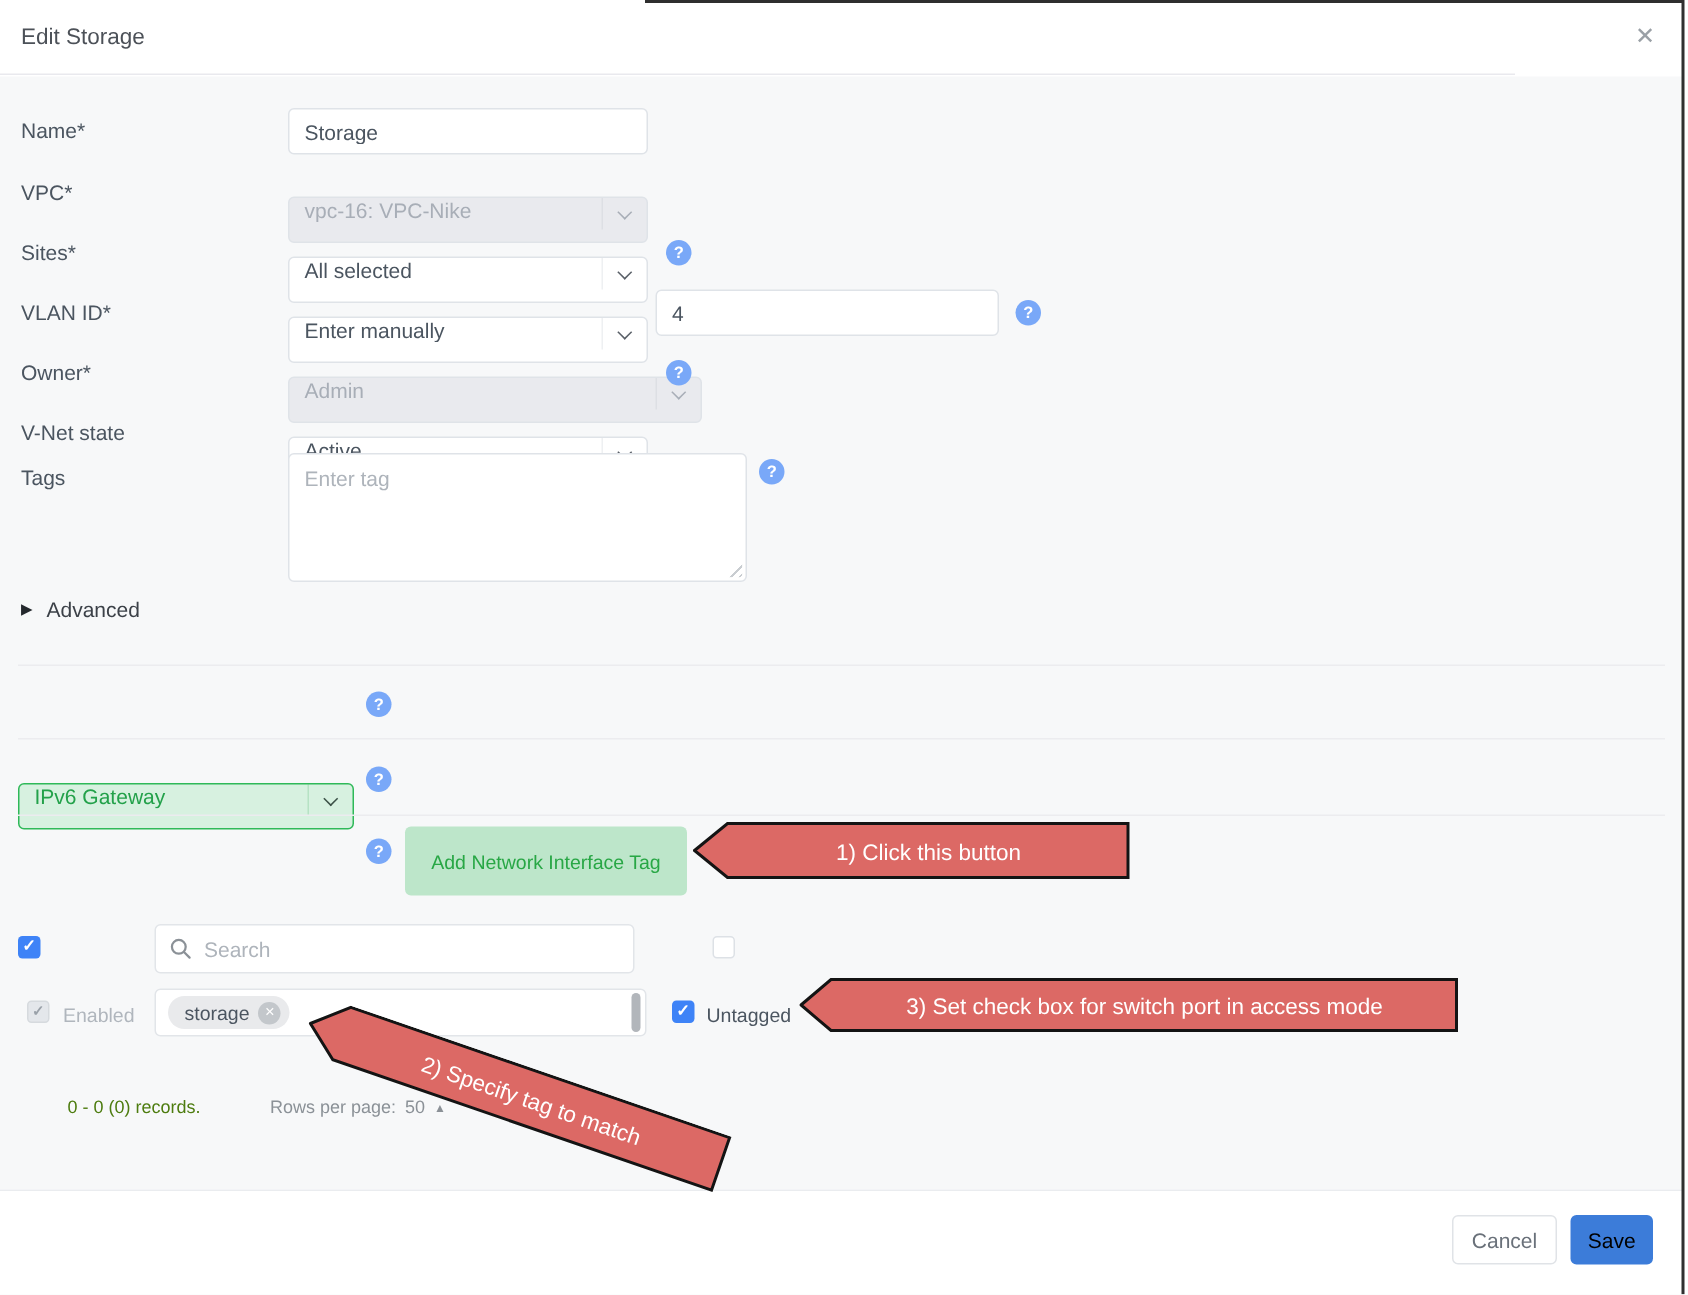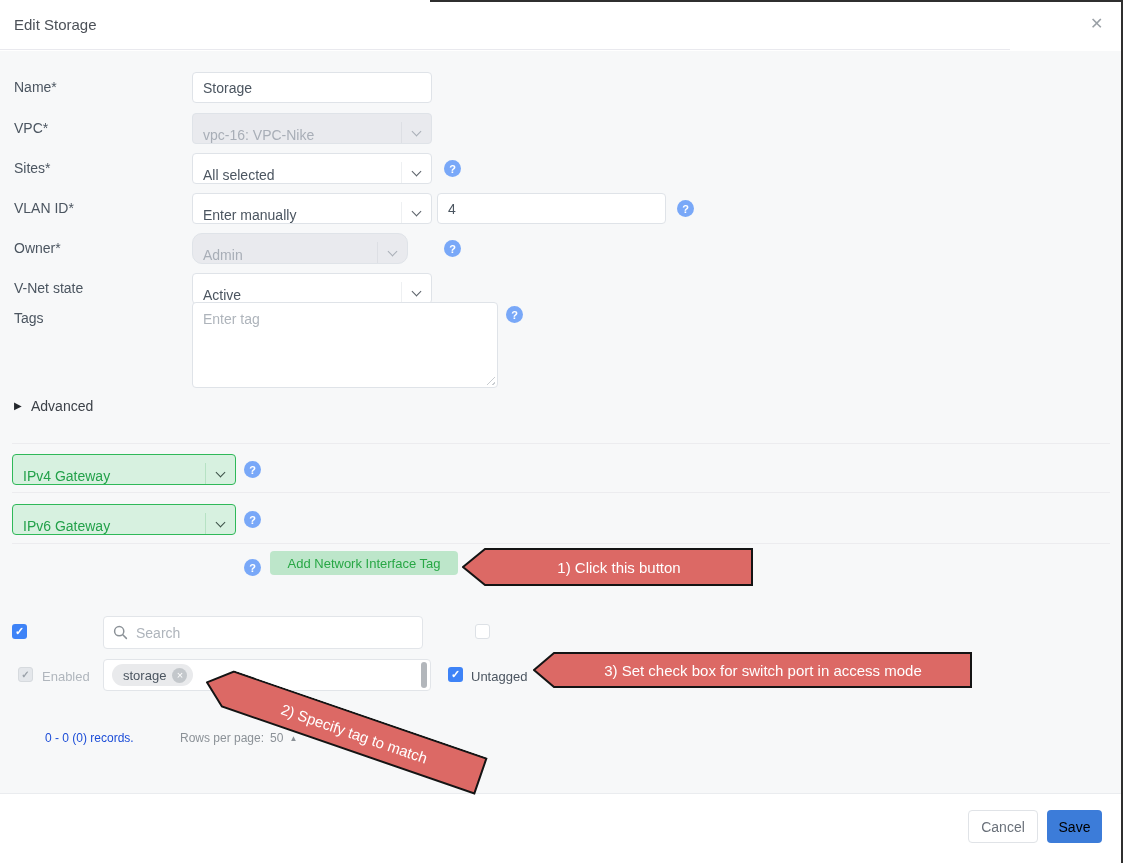--- a/index.html
+++ b/index.html
@@ -18,21 +18,21 @@
   .modal-body { position:absolute; left:0; top:51px; width:1122px; height:742px; background:#f7f8f9; }
   .modal-footer { position:absolute; left:0; top:793px; width:1122px; height:70px; background:#ffffff; border-top:1px solid #eaecef; }
 
   .flabel { position:absolute; font-size:14px; color:#4b5560; white-space:nowrap; }
 
   .tinput { position:absolute; height:31px; background:#fff; border:1px solid #dfe3e8; border-radius:4px;
             font-family:"Liberation Sans",sans-serif; font-size:14px; color:#4b5560; padding:0 10px; outline:none; }
   .tinput::placeholder { color:#aeb4bb; }
 
   .sel { position:absolute; height:31px; background:#fff; border:1px solid #dfe3e8; border-radius:4px;
-         display:flex; align-items:flex-end; cursor:pointer; }
+         display:flex; align-items:flex-start; cursor:pointer;margin-top:18px; }
   .sel-text { flex:1; font-size:14px; color:#4b5560; padding:0 10px; white-space:nowrap; overflow:hidden; }
   .sel-caret { width:30px; height:21px; border-left:1px solid #eef0f2; display:flex; align-items:center; justify-content:center; }
   .chev { width:7px; height:7px; border-right:1.6px solid #5a6068; border-bottom:1.6px solid #5a6068; transform:rotate(45deg); margin-top:-3px; }
   .sel.disabled { background:#e9eaee; }
   .sel.disabled .sel-text { color:#a8aeb7; }
   .sel.disabled .sel-caret { border-left-color:#dddfe4; }
   .sel.disabled .chev { border-color:#a8aeb7; }
 
   .sel.green { background:#d7f1e0; border:1px solid #2fb959; }
   .sel.green .sel-text { color:#23a14a; }
@@ -46,21 +46,21 @@
            font-family:"Liberation Sans",sans-serif; font-size:14px; color:#b91c1c; padding:8px 10px; outline:none; }
   .tarea::placeholder { color:#aeb4bb; }
   .grip { position:absolute; width:10px; height:10px; clip-path:polygon(100% 0,100% 100%,0 100%);
           background:repeating-linear-gradient(135deg,#c9cdd1 0 1px,transparent 1px 4px); }
 
   .adv-arrow { position:absolute; font-size:10px; color:#24282d; }
   .adv-label { position:absolute; font-size:14px; color:#3c4148; }
 
   .hr { position:absolute; left:12px; width:1098px; height:1px; background:#ececef; }
 
-  .btn-green { position:absolute; height:24px; background:#bde6ca; color:#28a745; border:none; border-radius:4px;
+  .btn-green { position:absolute; height:46px; background:#bde6ca; color:#28a745; border:none; border-radius:4px;
                font-family:"Liberation Sans",sans-serif; font-size:13px; cursor:pointer; padding:0 8px; }
 
   .cb { position:absolute; width:15px; height:15px; border-radius:3px; display:flex; align-items:center; justify-content:center; cursor:pointer; }
   .cb.checked { background:#3e83f7; }
   .cb.checked .tick { color:#fff; font-size:11px; font-weight:bold; line-height:1; }
   .cb.unchecked { background:#fff; border:1px solid #dde1e6; }
   .cb.disabled-checked { background:#e4e7eb; border:1px solid #d6dade; cursor:default; }
   .cb.disabled-checked .tick { color:#9aa1a9; font-size:10px; font-weight:bold; line-height:1; }
 
   .muted-label { position:absolute; font-size:13px; color:#b0b6bd; }
@@ -72,21 +72,21 @@
   .search-input::placeholder { color:#aeb4bb; }
   .search-ico { position:absolute; left:10px; top:9px; }
 
   .tagbox { position:absolute; background:#fff; border:1px solid #e2e5e9; border-radius:4px; display:flex; align-items:center; padding:0 8px; }
   .pill { background:#e9eaec; border-radius:13px; height:22px; display:flex; align-items:center; padding:0 6px 0 11px; }
   .pill-text { font-size:13px; color:#4b5560; margin-right:6px; }
   .pill-x { width:15px; height:15px; border-radius:50%; background:#c3c7cb; color:#fff; font-size:11px;
             display:flex; align-items:center; justify-content:center; cursor:pointer; line-height:1; }
   .scroll-thumb { position:absolute; width:6px; height:26px; background:#b2b6bb; border-radius:3px; cursor:pointer; }
 
-  .records { position:absolute; font-size:12px; color:#1d4ed8; }
+  .records { position:absolute; font-size:12px; color:#4d7c0f; }
   .rpp { position:absolute; font-size:12px; color:#8b9197; display:flex; align-items:center; gap:6px; }
   .sort-tri { font-size:8px; color:#8b9197; }
 
   .annot { position:absolute; z-index:6; }
   .annot text { font-family:"Liberation Sans",sans-serif; font-size:15px; fill:#ffffff; }
 
   .btn-cancel { position:absolute; left:968px; top:810px; width:70px; height:33px; background:#fff; border:1px solid #e0e3e7;
                 border-radius:4px; font-family:"Liberation Sans",sans-serif; font-size:14px; color:#6a717a; cursor:pointer; }
   .btn-save { position:absolute; left:1047px; top:810px; width:55px; height:33px; background:#3c7cd9; border:none;
               border-radius:4px; font-family:"Liberation Sans",sans-serif; font-size:14px; color:#000000; cursor:pointer; }
@@ -127,21 +127,21 @@
   <div class="sel" style="left:192px; top:193px; width:240px;gap:43px;">
     <span class="sel-text">Enter manually</span>
     <span class="sel-caret">
         <span class="chev"></span>
       </span>
   </div>
   <input class="tinput" style="left: 437px; top: 193px; width: 229px;" value="4">
   <div class="help" style="left:677px; top:200px;">?</div>
 
   <div class="flabel" style="left:14px; top:240px;">Owner*</div>
-  <div class="sel disabled" style="left:192px; top:233px; width:216px;border-radius:10px;">
+  <div class="sel disabled" style="left:192px; top:233px; width:276px;">
     <span class="sel-text">Admin</span>
     <span class="sel-caret">
         <span class="chev"></span>
       </span>
   </div>
   <div class="help" style="left:444px; top:240px;">?</div>
 
   <div class="flabel" style="left:14px; top:280px;">V-Net state</div>
   <div class="sel" style="left:192px; top:273px; width:240px;">
     <span class="sel-text">Active</span>
@@ -153,26 +153,20 @@
   <div class="flabel" style="left:14px; top:310px;">Tags</div>
   <textarea class="tarea" style="left: 192px; top: 302px; width: 306px; height: 86px;" placeholder="Enter tag"></textarea>
   <div class="grip" style="left:485px; top:375px;"></div>
   <div class="help" style="left:506px; top:306px;">?</div>
 
   <div class="adv-arrow" style="left:14px; top:400px;">▶</div>
   <div class="adv-label" style="left:31px; top:398px;">Advanced</div>
 
   <div class="hr" style="top:443px;"></div>
 
-  <div class="sel green" style="left:12px; top:454px; width:224px;">
-    <span class="sel-text">IPv4 Gateway</span>
-    <span class="sel-caret">
-        <span class="chev"></span>
-      </span>
-  </div>
   <div class="help" style="left:244px; top:461px;">?</div>
 
   <div class="hr" style="top:492px;"></div>
 
   <div class="sel green" style="left:12px; top:504px; width:224px;">
     <span class="sel-text">IPv6 Gateway</span>
     <span class="sel-caret">
         <span class="chev"></span>
       </span>
   </div>

